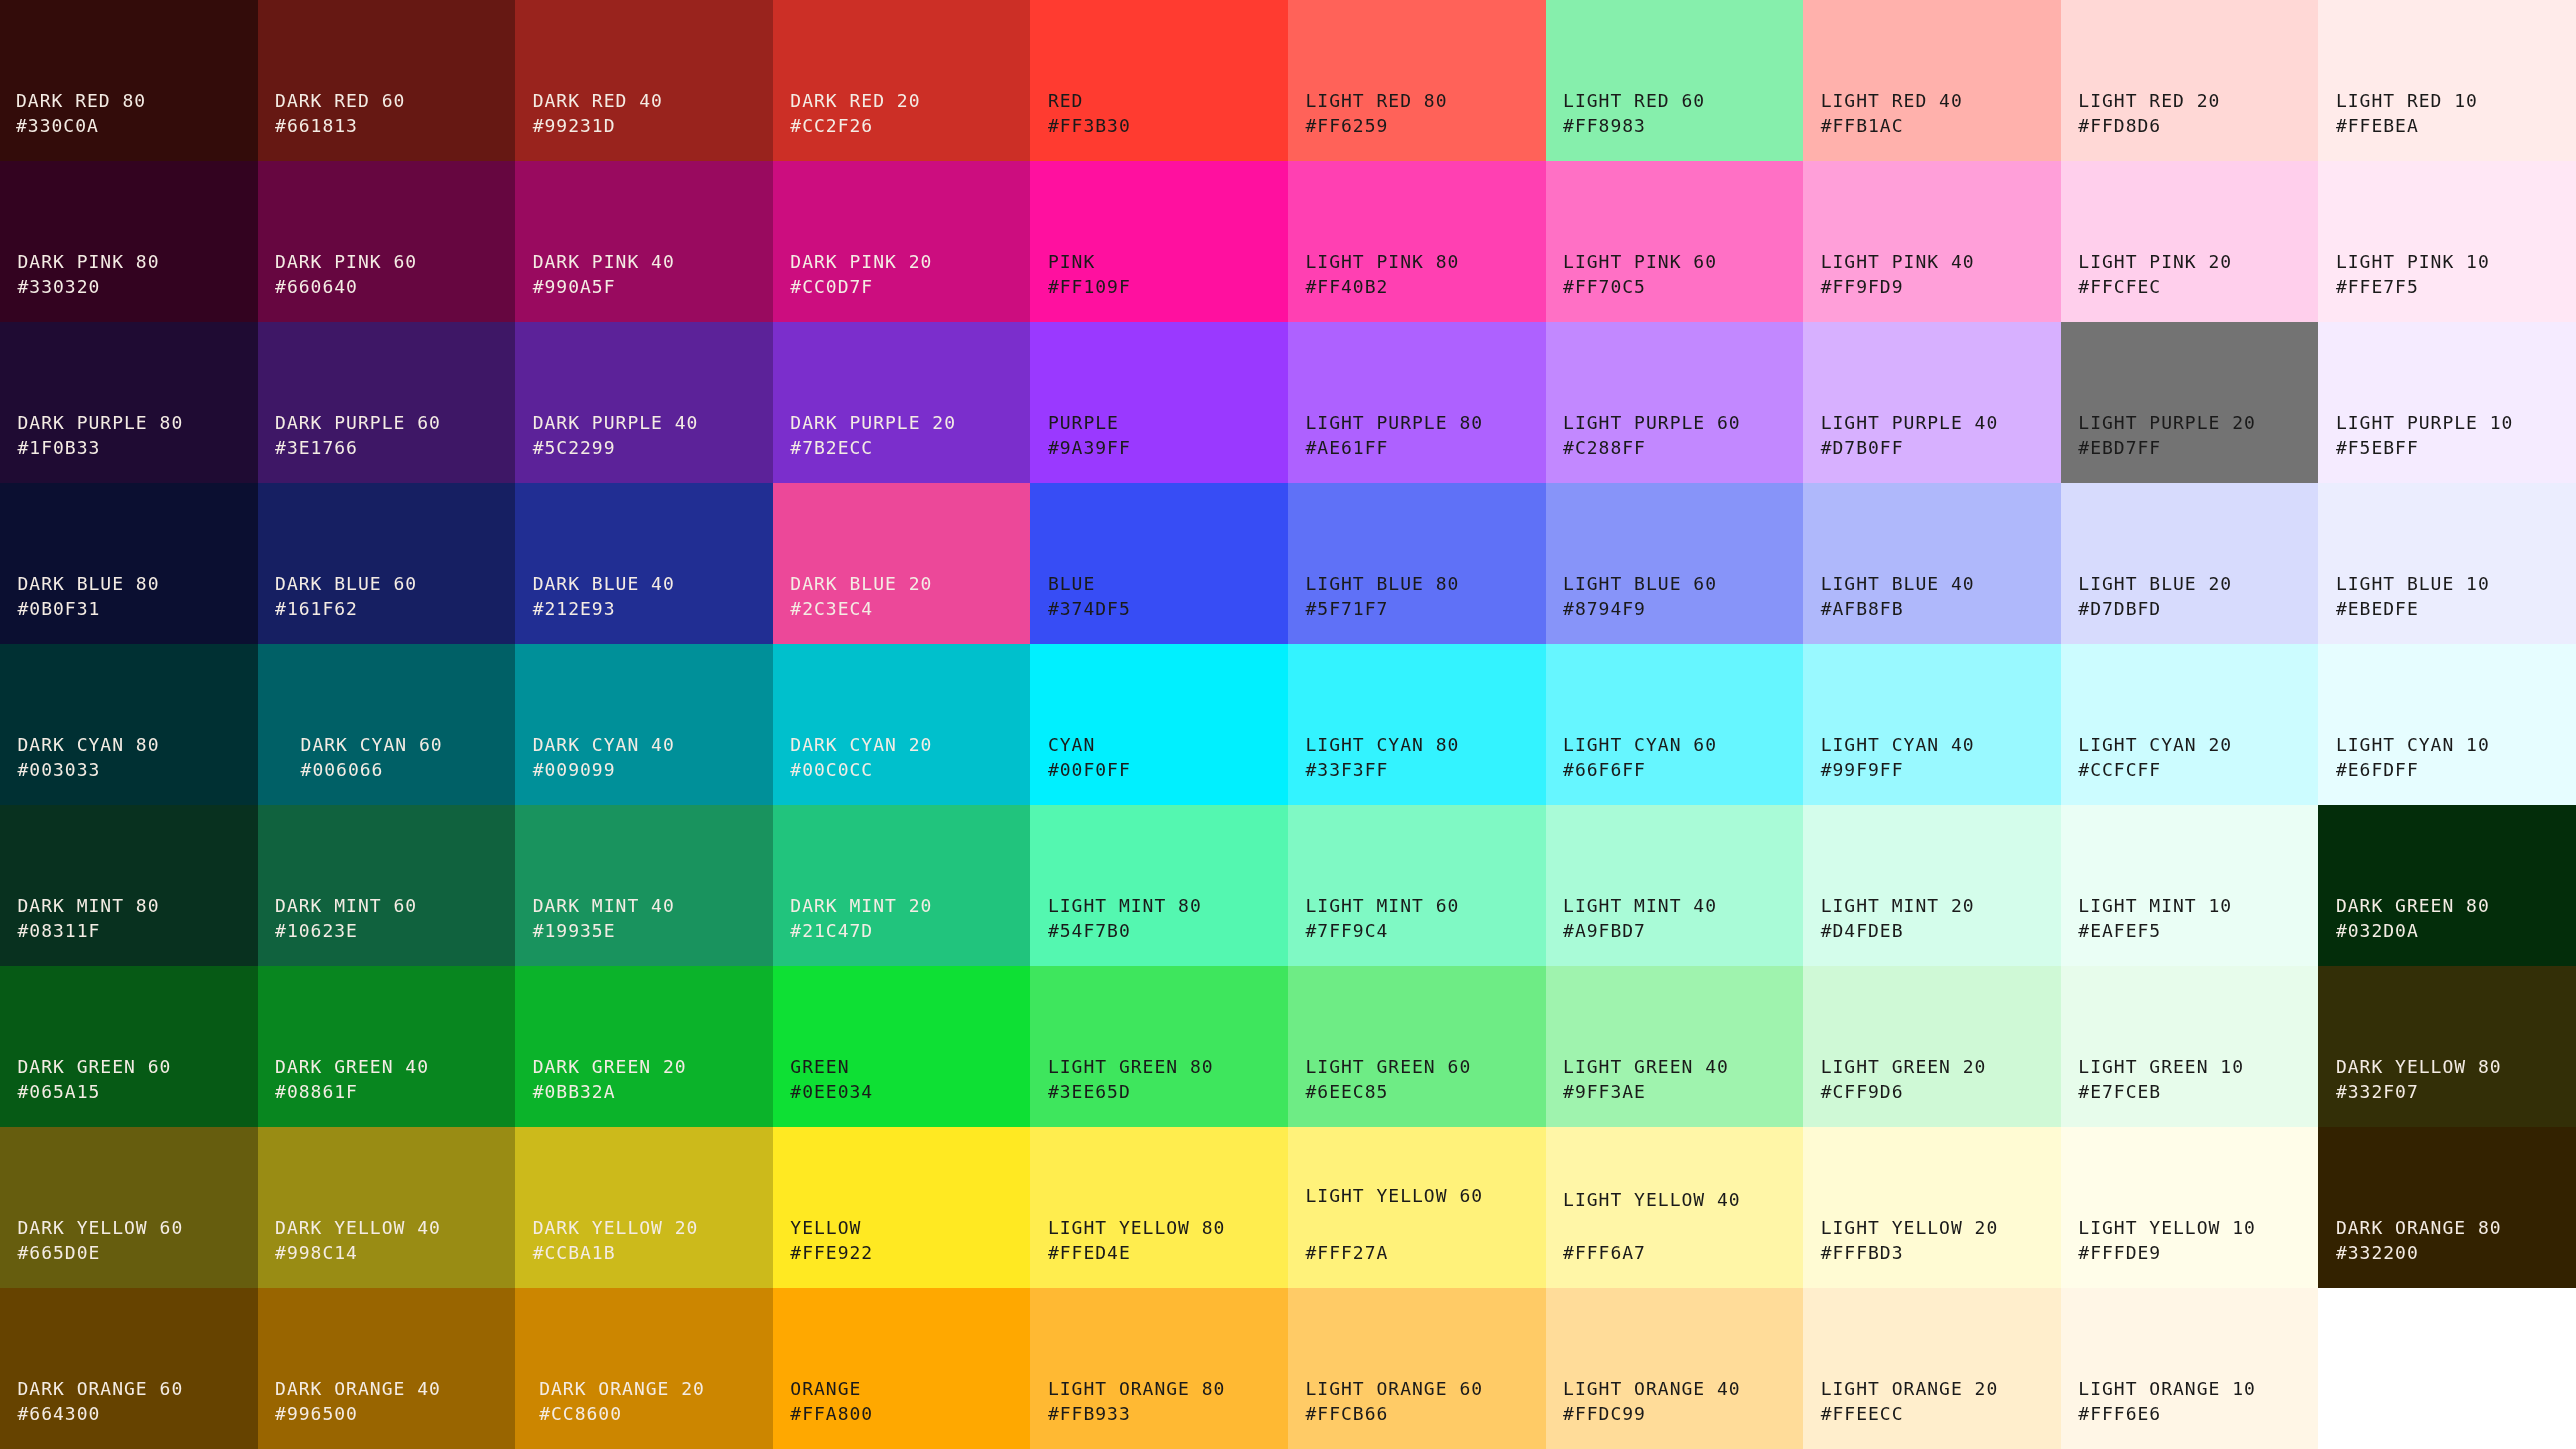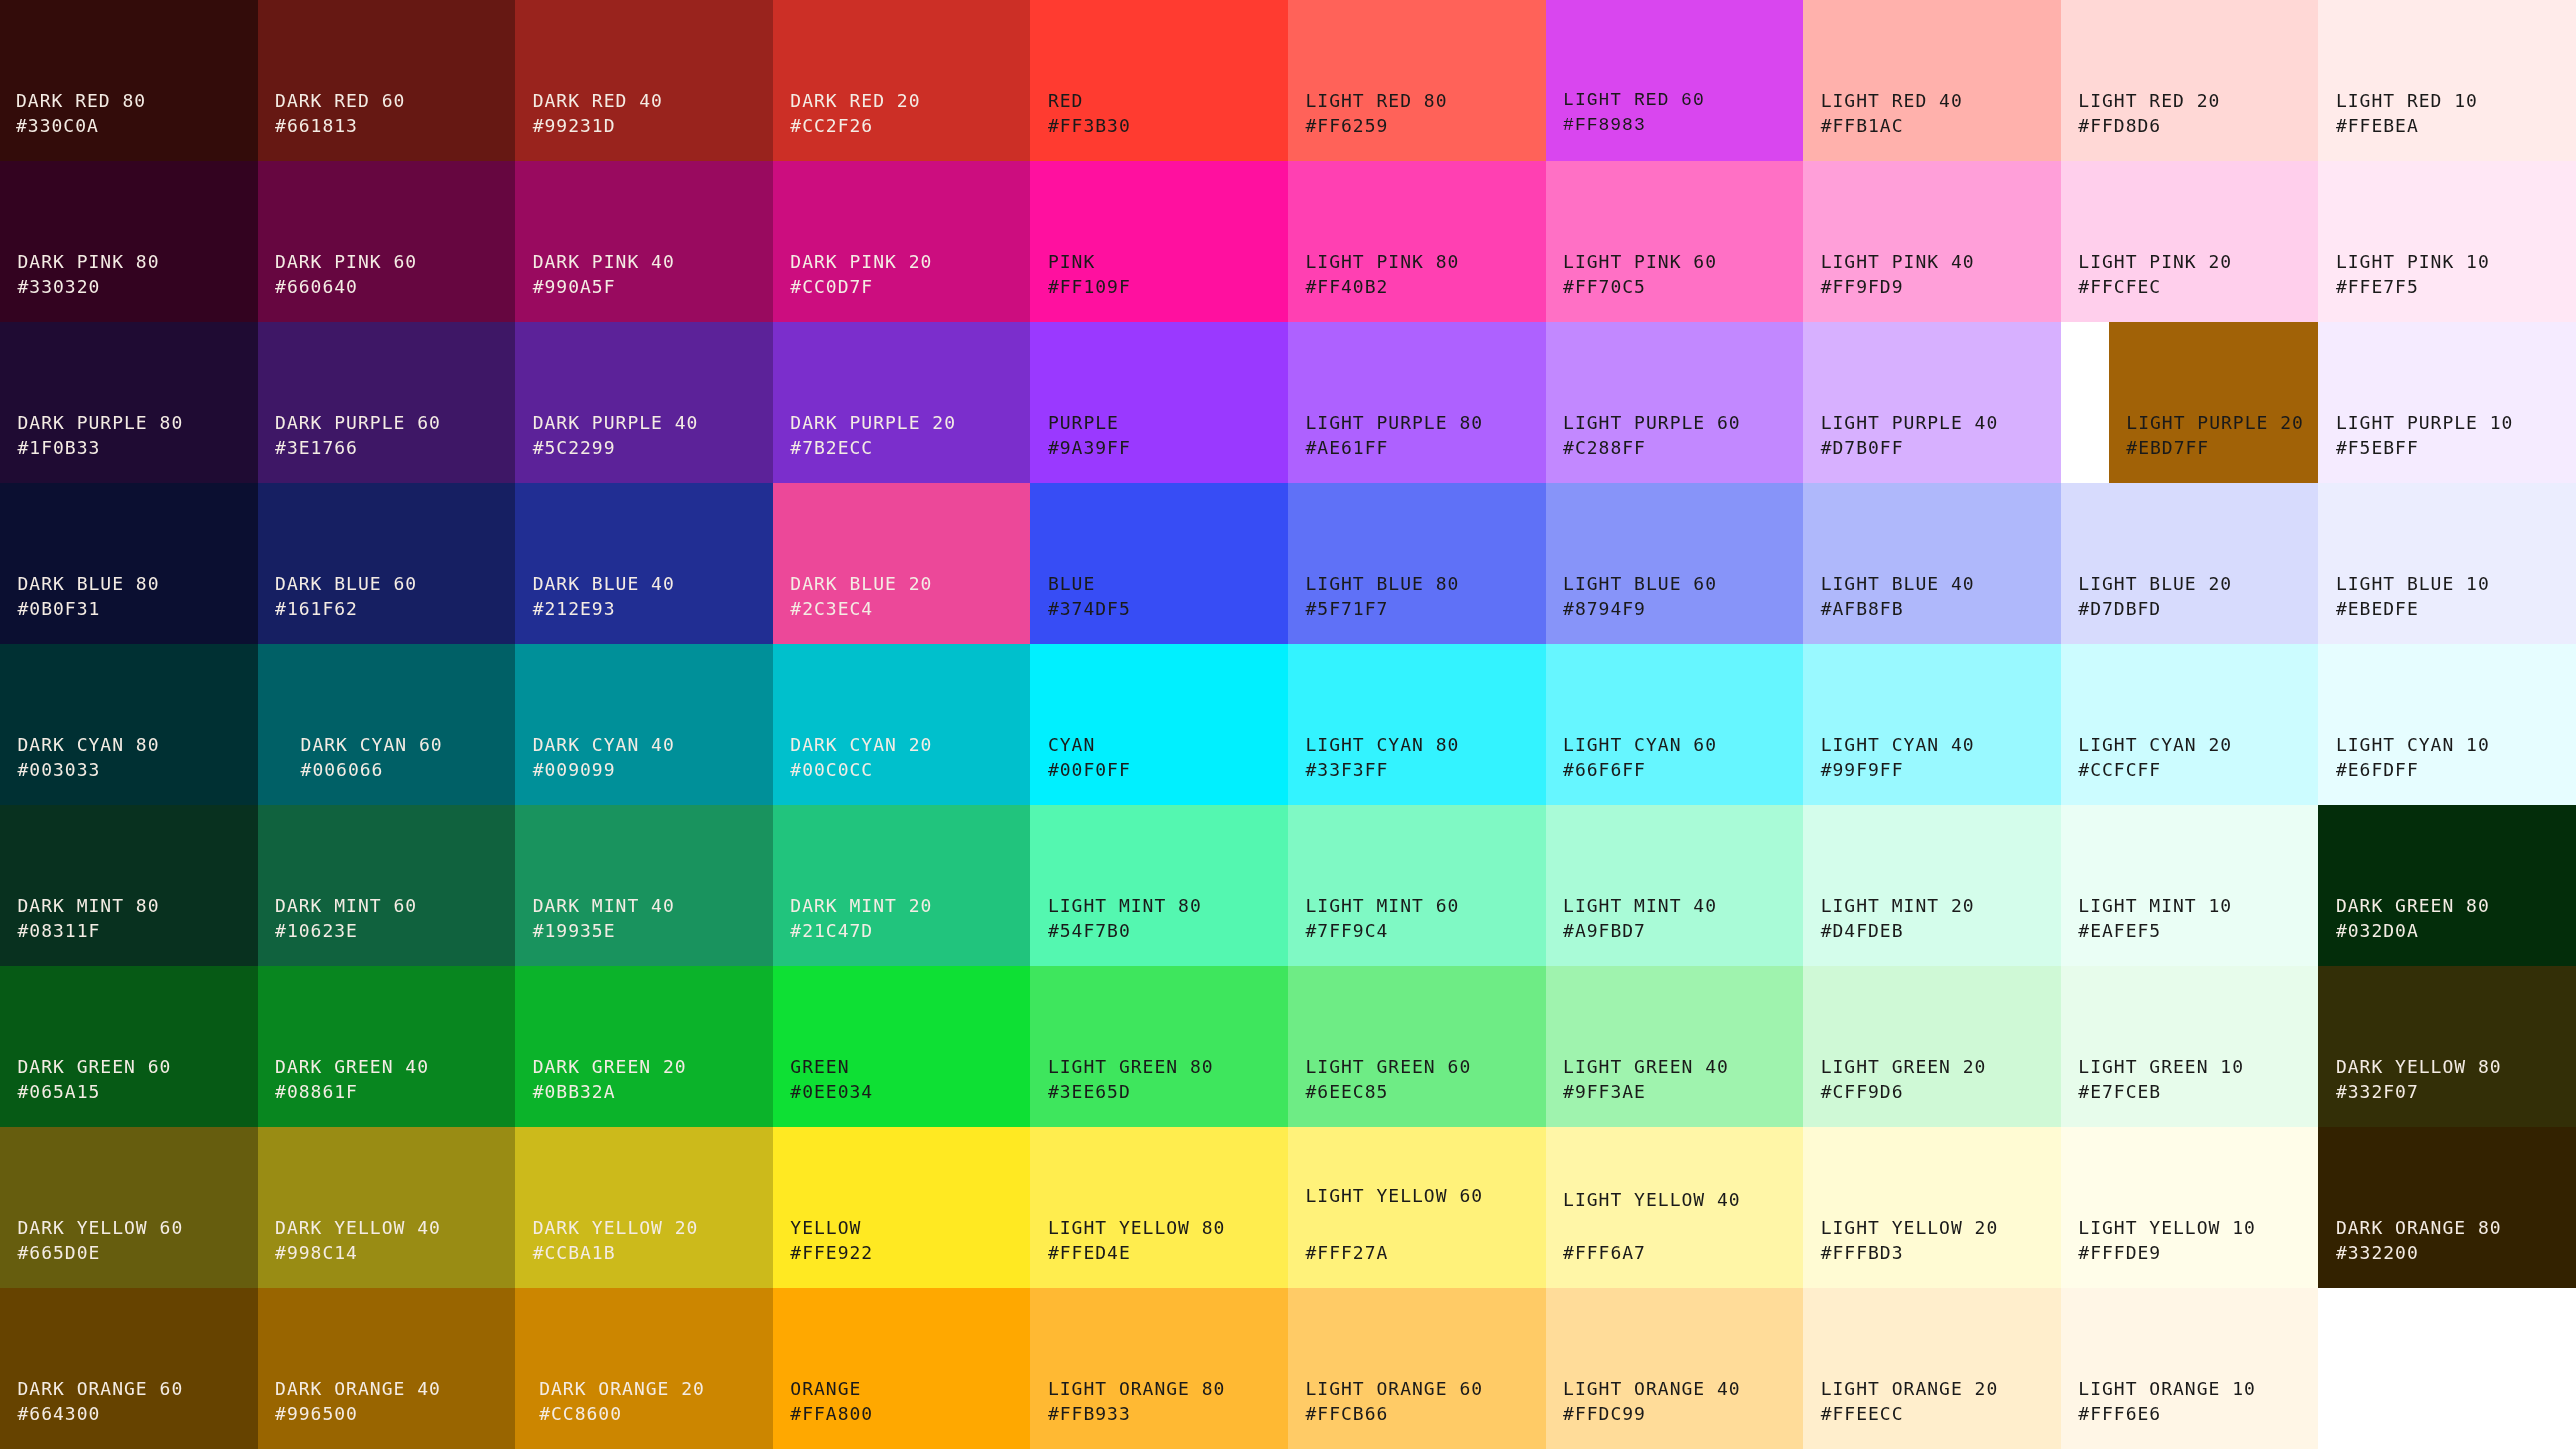--- a/index.html
+++ b/index.html
@@ -69,21 +69,21 @@
       <div class="swatch-hex">#CC2F26</div>
     </div>
     <div class="swatch on-light" style="background-color: rgb(255, 59, 48);">
       <div class="swatch-name">RED</div>
       <div class="swatch-hex">#FF3B30</div>
     </div>
     <div class="swatch on-light" style="background-color: rgb(255, 98, 89);">
       <div class="swatch-name">LIGHT RED 80</div>
       <div class="swatch-hex">#FF6259</div>
     </div>
-    <div class="swatch on-light" style="background-color: #d946ef; font-family: Liberation Mono, monospace;">
+    <div class="swatch on-light" style="background-color: #86efac;">
       <div class="swatch-name">LIGHT RED 60</div>
       <div class="swatch-hex">#FF8983</div>
     </div>
     <div class="swatch on-light" style="background-color: rgb(255, 177, 172);">
       <div class="swatch-name">LIGHT RED 40</div>
       <div class="swatch-hex">#FFB1AC</div>
     </div>
     <div class="swatch on-light" style="background-color: rgb(255, 216, 214);">
       <div class="swatch-name">LIGHT RED 20</div>
       <div class="swatch-hex">#FFD8D6</div>
@@ -157,21 +157,21 @@
       <div class="swatch-hex">#AE61FF</div>
     </div>
     <div class="swatch on-light" style="background-color: rgb(194, 136, 255);">
       <div class="swatch-name">LIGHT PURPLE 60</div>
       <div class="swatch-hex">#C288FF</div>
     </div>
     <div class="swatch on-light" style="background-color: rgb(215, 176, 255);">
       <div class="swatch-name">LIGHT PURPLE 40</div>
       <div class="swatch-hex">#D7B0FF</div>
     </div>
-    <div class="swatch on-light" style="background-color: #a16207; margin-left: 48px;">
+    <div class="swatch on-light" style="background-color: #737373;">
       <div class="swatch-name">LIGHT PURPLE 20</div>
       <div class="swatch-hex">#EBD7FF</div>
     </div>
     <div class="swatch on-light" style="background-color: rgb(245, 235, 255);">
       <div class="swatch-name">LIGHT PURPLE 10</div>
       <div class="swatch-hex">#F5EBFF</div>
     </div>
     <div class="swatch on-dark" style="background-color: rgb(11, 15, 49);">
       <div class="swatch-name">DARK BLUE 80</div>
       <div class="swatch-hex">#0B0F31</div>

